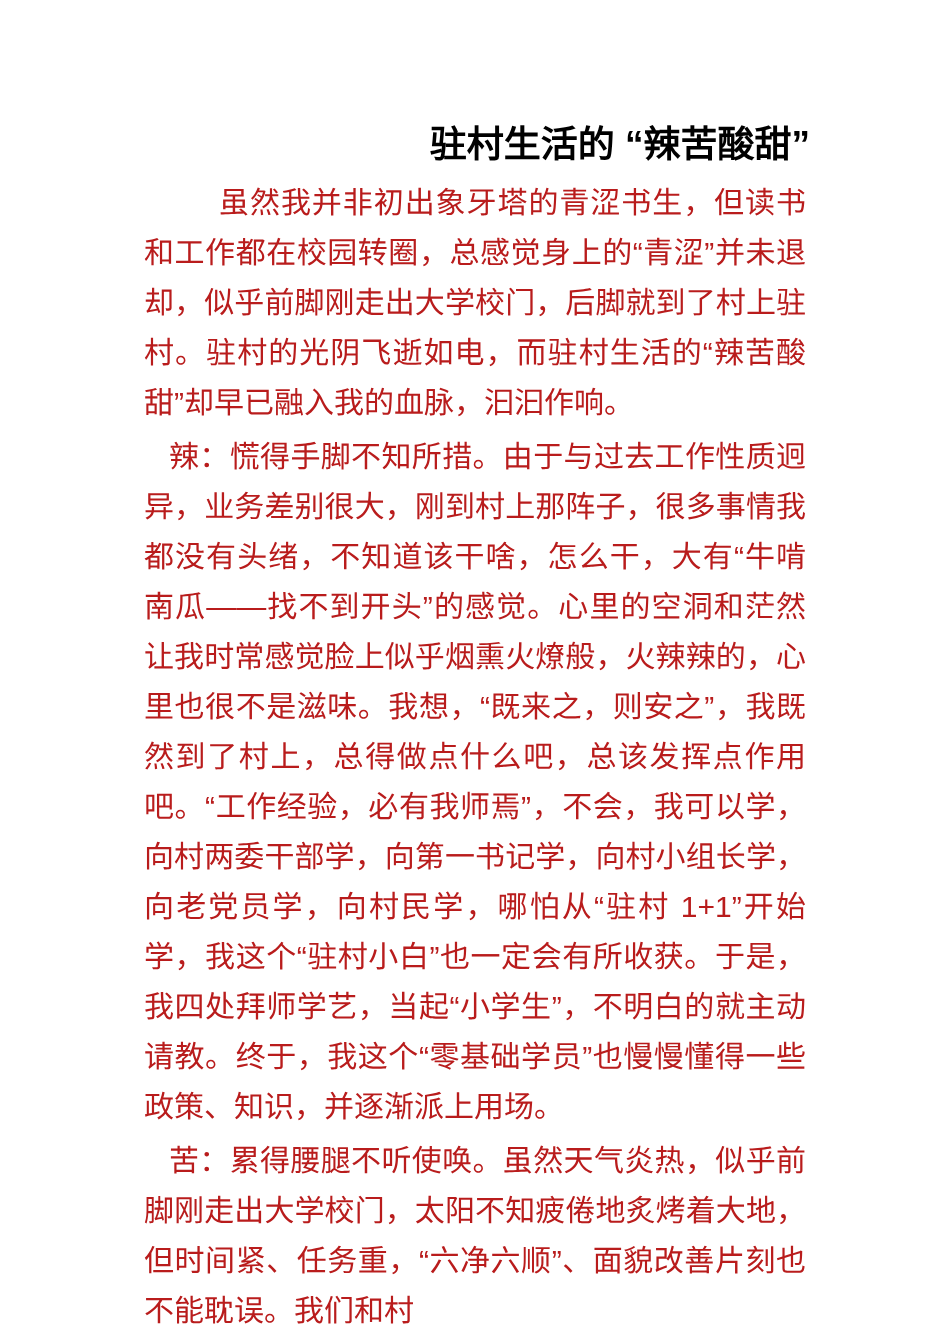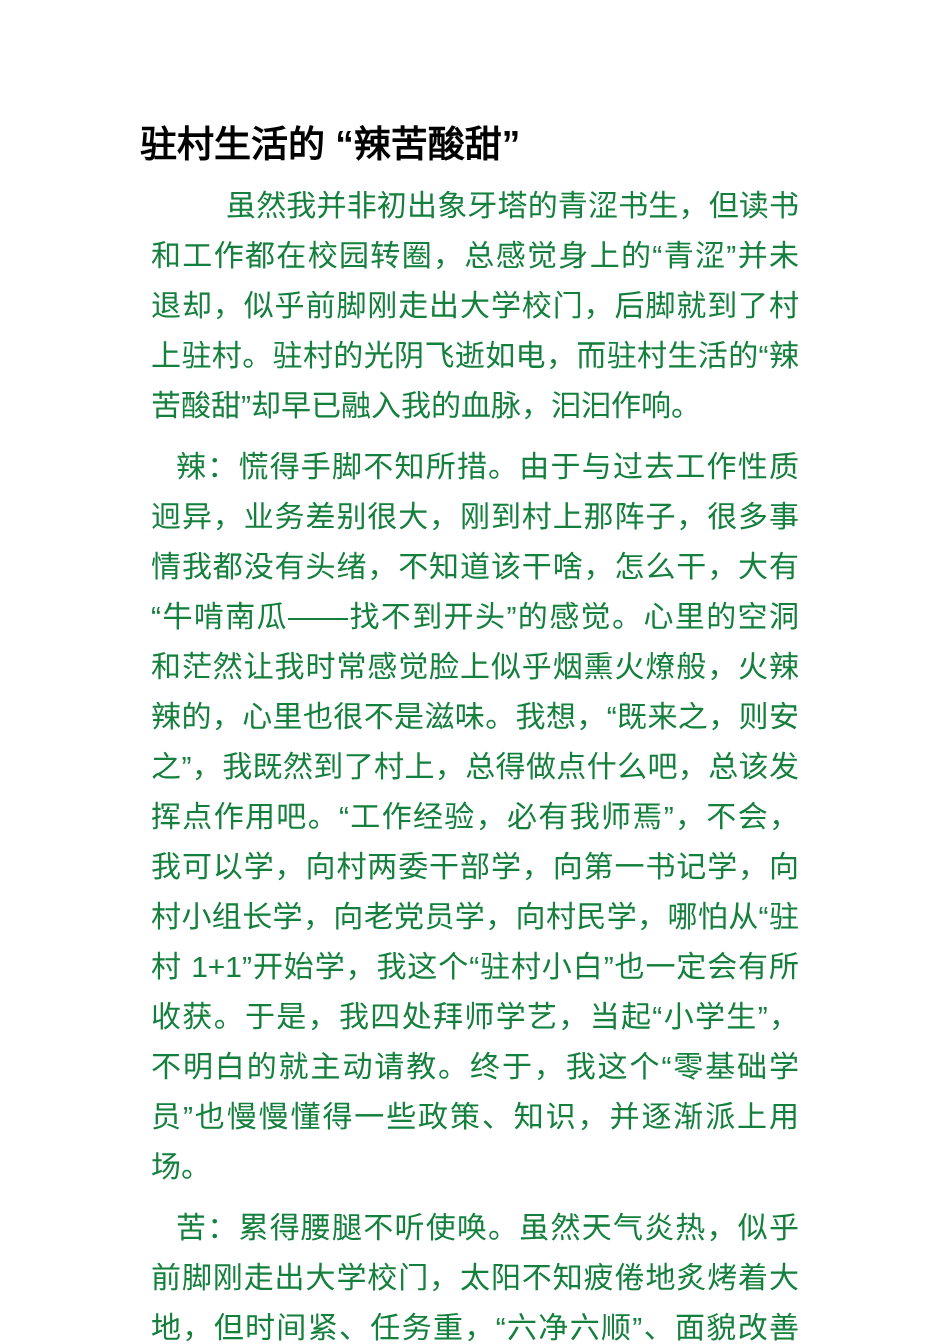--- a/index.html
+++ b/index.html
@@ -16,30 +16,30 @@
     box-sizing: border-box;
     padding: 120px 140px 0 140px;
     font-family: "Liberation Sans", "DejaVu Sans", sans-serif;
     overflow: hidden;
   }
   .doc-title {
     margin: 0 0 8px 0;
     font-size: 37px;
     line-height: 50px;
     font-weight: bold;
-    text-align: left;
+    text-align: right;
     white-space: nowrap;
   }
   .para {
-    margin: 11px;
+    margin: 4px;
     font-size: 30px;
     line-height: 50px;
     text-align: justify;
     text-justify: inter-ideograph;
-    color: #15803d;
+    color: #b91c1c;
   }
   .indent-large { text-indent: 75px; }
   .indent-small { text-indent: 25px; }
 </style>
 </head>
 <body>
 
 <div class="page">
   <h1 class="doc-title">驻村生活的 “辣苦酸甜”</h1>
 

